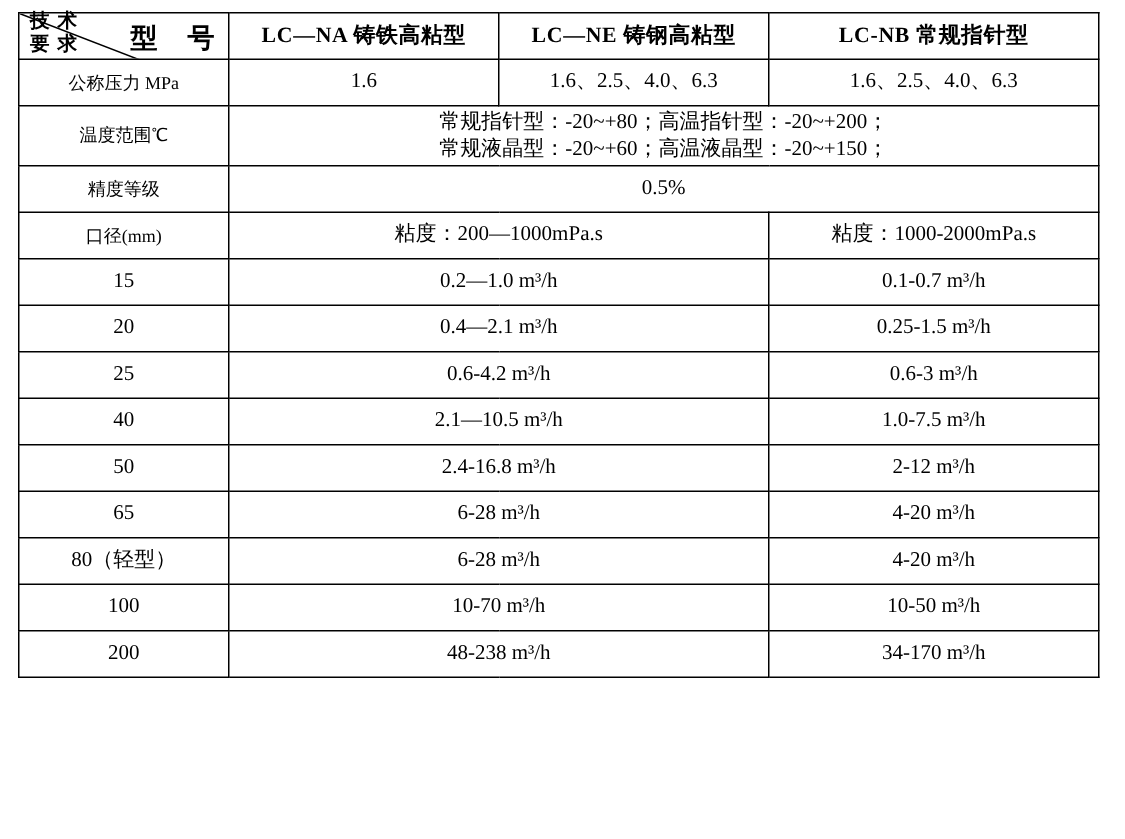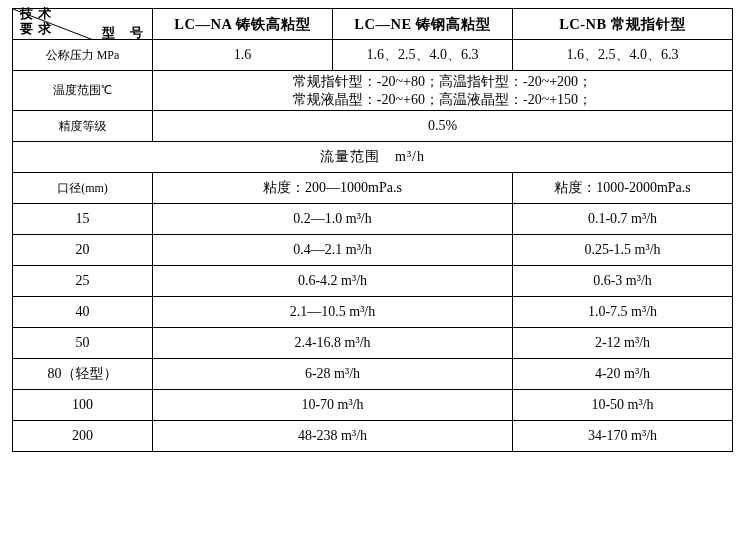--- a/index.html
+++ b/index.html
@@ -51,23 +51,23 @@
     left: 0;
     top: 0;
     width: 100%;
     height: 100%;
     overflow: hidden;
     pointer-events: none;
   }
   .diag .line svg { display: block; }
   .diag .tr-label {
     position: absolute;
-    top: 16px;
+    top: 5px;
     right: 8px;
-    font-size: 13px;
+    font-size: 18px;
     font-weight: bold;
     letter-spacing: 1px;
   }
   .diag .bl-label {
     position: absolute;
     left: 7px;
     bottom: 2px;
     font-size: 13px;
     font-weight: bold;
     letter-spacing: 1px;
@@ -140,23 +140,20 @@
           <span class="l">常规指针型：-20~+80；高温指针型：-20~+200；</span>
           <span class="l">常规液晶型：-20~+60；高温液晶型：-20~+150；</span>
         </td>
       </tr>
 
       <tr>
         <td class="rowlabel">精度等级</td>
         <td colspan="3">0.5%</td>
       </tr>
 
-      <tr>
-        <td class="flow-title" colspan="4">流量范围　m³/h</td>
-      </tr>
 
       <tr>
         <td class="rowlabel">口径(mm)</td>
         <td colspan="2">粘度：200—1000mPa.s</td>
         <td>粘度：1000-2000mPa.s</td>
       </tr>
 
       <tr>
         <td>15</td>
         <td class="nowrap" colspan="2">0.2—1.0 m³/h</td>
@@ -176,20 +173,25 @@
         <td>40</td>
         <td class="nowrap" colspan="2">2.1—10.5 m³/h</td>
         <td class="nowrap">1.0-7.5 m³/h</td>
       </tr>
       <tr>
         <td>50</td>
         <td class="nowrap" colspan="2">2.4-16.8 m³/h</td>
         <td class="nowrap">2-12 m³/h</td>
       </tr>
       <tr>
+        <td>65</td>
+        <td class="nowrap" colspan="2">6-28 m³/h</td>
+        <td class="nowrap">4-20 m³/h</td>
+      </tr>
+      <tr>
         <td>80（轻型）</td>
         <td class="nowrap" colspan="2">6-28 m³/h</td>
         <td class="nowrap">4-20 m³/h</td>
       </tr>
       <tr>
         <td>100</td>
         <td class="nowrap" colspan="2">10-70 m³/h</td>
         <td class="nowrap">10-50 m³/h</td>
       </tr>
       <tr>

